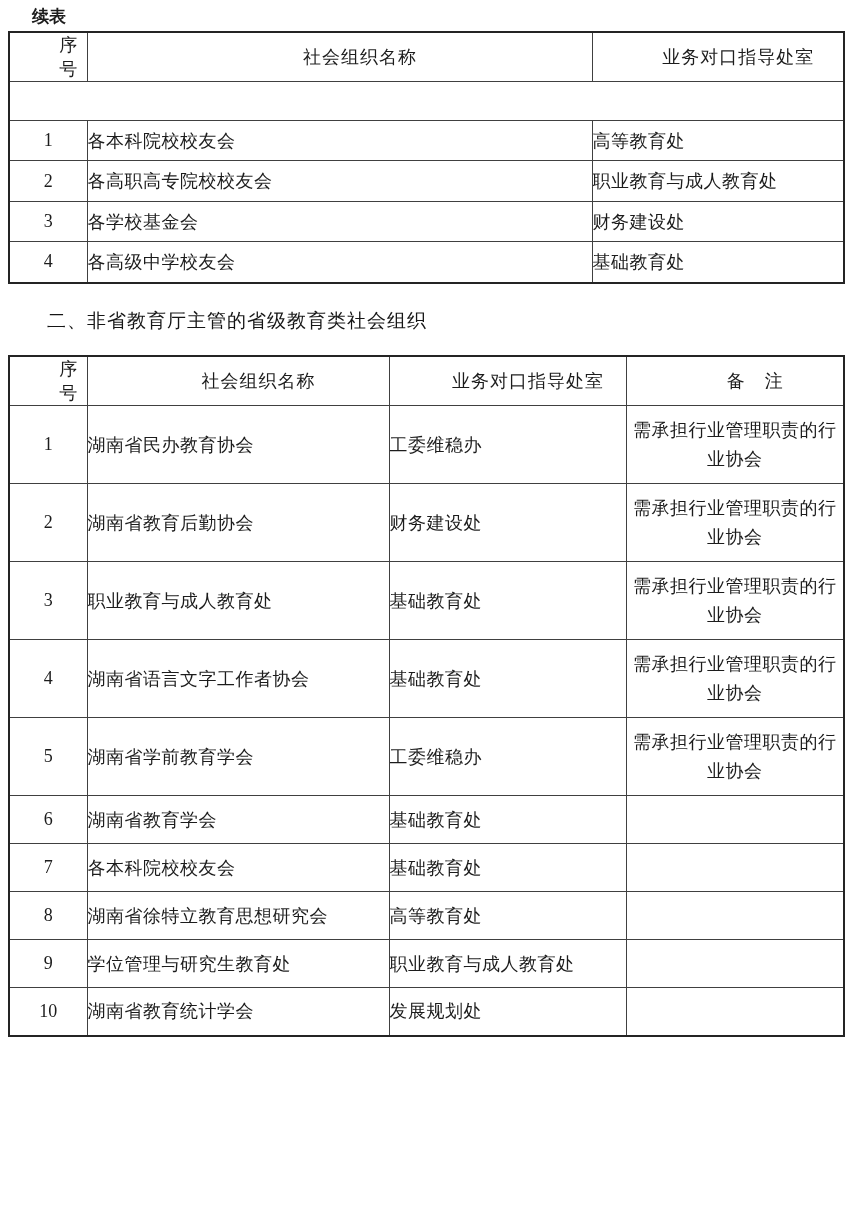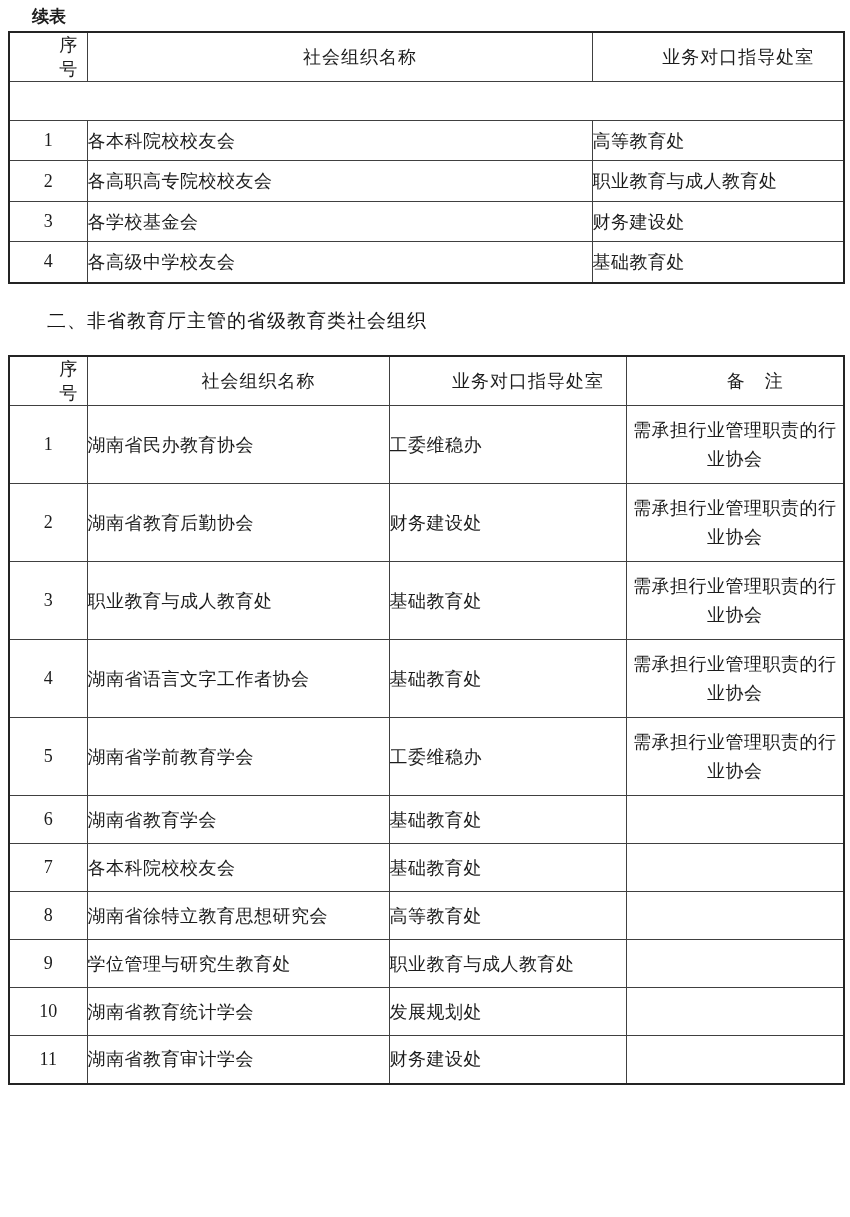--- a/index.html
+++ b/index.html
@@ -198,20 +198,14 @@
     <td class="cell-name">学位管理与研究生教育处</td>
     <td class="cell-office">职业教育与成人教育处</td>
     <td class="cell-remark"></td>
   </tr>
   <tr class="short-row">
     <td class="cell-no">10</td>
     <td class="cell-name">湖南省教育统计学会</td>
     <td class="cell-office">发展规划处</td>
     <td class="cell-remark"></td>
   </tr>
-  <tr class="short-row">
-    <td class="cell-no">11</td>
-    <td class="cell-name">湖南省教育审计学会</td>
-    <td class="cell-office">财务建设处</td>
-    <td class="cell-remark"></td>
-  </tr>
 </tbody>
   </table>
 
 </body></html>

